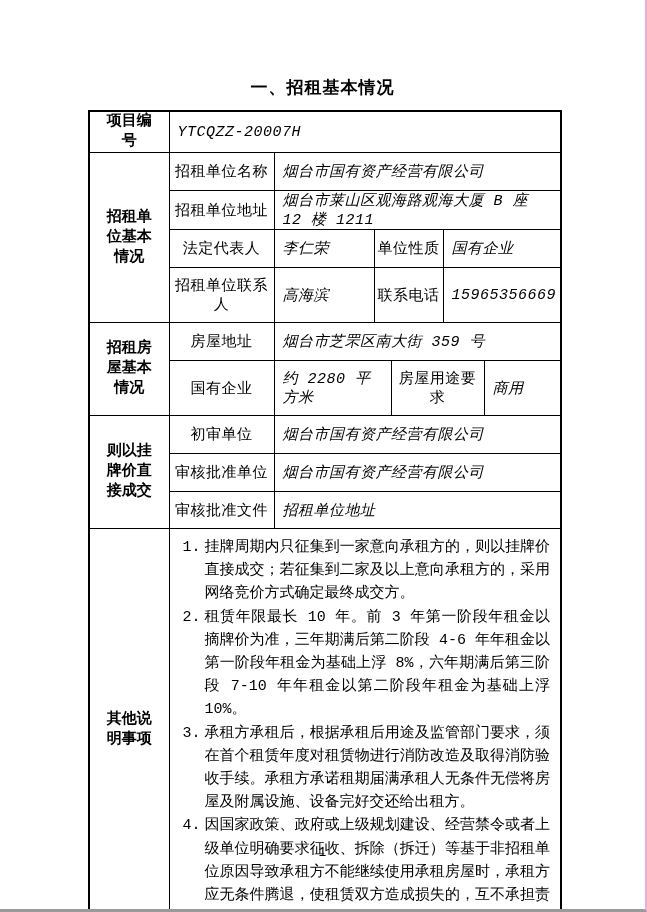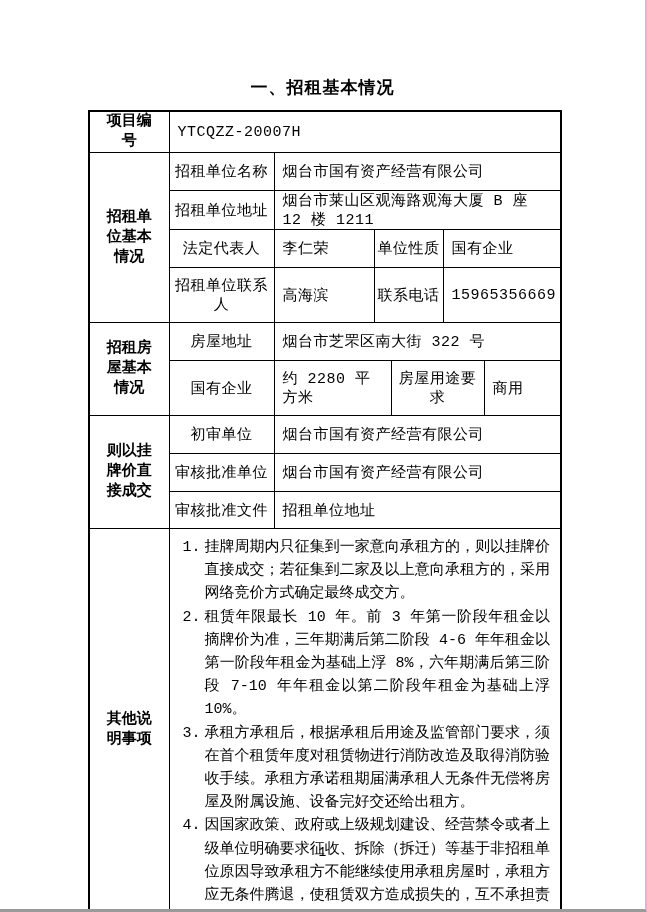--- a/index.html
+++ b/index.html
@@ -32,21 +32,21 @@
     vertical-align:middle;
     overflow:hidden;
   }
   td.sec-label {
     text-align:center;
     font-weight:bold;
     padding:0 10px;
     line-height:20px;
   }
   td.f-label { text-align:center; padding:8px 2px; letter-spacing:0.5px; }
-  td.f-value { text-align:left; padding:0 8px; letter-spacing:0.5px; }
+  td.f-value { text-align:left; padding:0 8px; letter-spacing:0.5px;font-style:italic; }
   td.notes-cell { vertical-align:top; padding:7px 10px 0 13px; }
   .note { display:flex; line-height:23.2px; text-align:justify; }
   .note-no { flex:none; width:22px; }
   .note-text { flex:1; text-align:justify; }
   .page-number {
     position:absolute; left:0; top:845px; width:100%;
     text-align:center; font-size:13px;
   }
 </style>
 </head>
@@ -91,21 +91,21 @@
     <tr style="height:38px">
       <td class="f-label">招租单位联系人</td>
       <td class="f-value">高海滨</td>
       <td class="f-label" colspan="2">联系电话</td>
       <td class="f-value" colspan="2">15965356669</td>
     </tr>
 
     <tr style="height:38px">
       <td class="sec-label" rowspan="2">招租房屋基本情况</td>
       <td class="f-label">房屋地址</td>
-      <td class="f-value" colspan="5">烟台市芝罘区南大街 322 号</td>
+      <td class="f-value" colspan="5">烟台市芝罘区南大街 359 号</td>
     </tr>
     <tr style="height:36px">
       <td class="f-label">国有企业</td>
       <td class="f-value" colspan="2">约 2280 平方米</td>
       <td class="f-label" colspan="2">房屋用途要求</td>
       <td class="f-value">商用</td>
     </tr>
 
     <tr style="height:38px">
       <td class="sec-label" rowspan="3">则以挂牌价直接成交</td>

